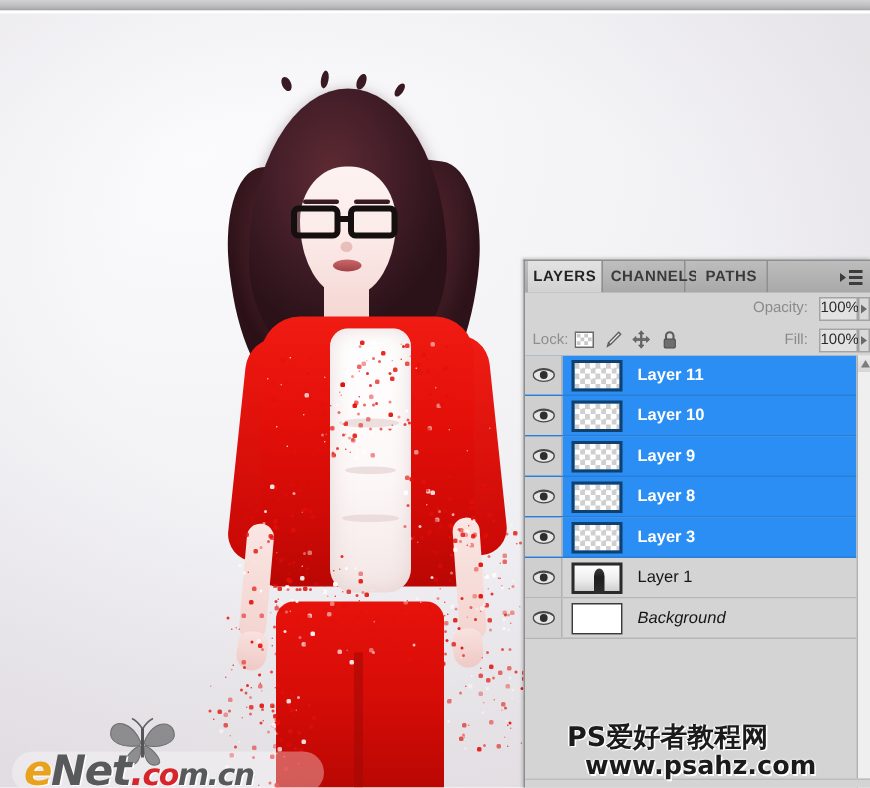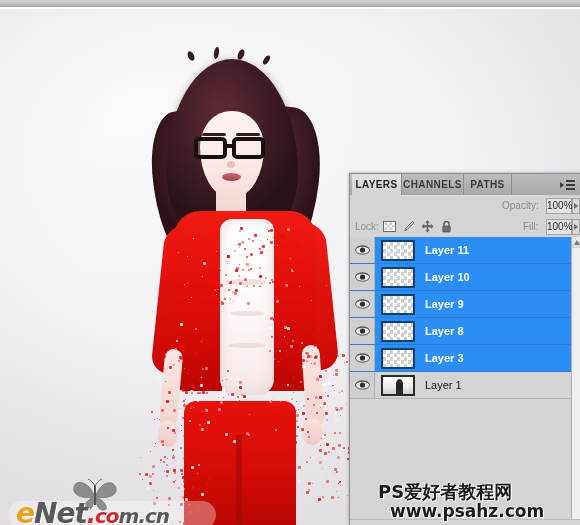--- a/index.html
+++ b/index.html
@@ -129,21 +129,21 @@
   
   #tabstrip{position:absolute;left:0;top:0;width:231px;height:21px;
     background:linear-gradient(180deg,#bfbfbf,#a9a9a9);border-bottom:1px solid #8a8a8a;}
   .tab{position:absolute;top:0;height:21px;box-sizing:border-box;
     font-size:10px;font-weight:bold;letter-spacing:.4px;color:#3a3a3a;
     display:flex;align-items:center;justify-content:center;
     border-right:1px solid #8f8f8f;}
   .tab.active{background:linear-gradient(180deg,#e2e2e2,#d2d2d2);color:#232323;}
   .tab.inactive{background:linear-gradient(180deg,#bdbdbd,#a8a8a8);}
   #tab-layers{left:2px;width:50px;}
-  #tab-channels{left:52px;width:62px;}
+  #tab-channels{left:67px;width:40px;}
   #tab-paths{left:114px;width:48px;}
   #tab-filler{position:absolute;left:162px;top:0;width:69px;height:21px;
     background:linear-gradient(180deg,#bdbdbd,#a8a8a8);}
   #panel-menu{position:absolute;right:6px;top:6px;width:15px;height:10px;cursor:pointer;}
   .pm-line{position:absolute;right:0;height:1.6px;background:#3c3c3c;width:9px;}
   #pm-tri{position:absolute;left:0;top:2px;width:0;height:0;
     border-left:4px solid #3c3c3c;border-top:3px solid transparent;border-bottom:3px solid transparent;}
 
   
   #blendrow{position:absolute;left:0;top:21px;width:231px;height:21px;
@@ -1147,20 +1147,33 @@
               <path d="M1.2 3.4 C4 0.6, 11 0.6, 13.8 3.4" fill="none" stroke="#4a4a4a" stroke-width="0.9"></path>
             </svg>
           </div>
           <div class="thumbcell">
             <div class="thumb" id="thumb-l1">
               <div id="thumb-l1-fig"></div>
             </div>
           </div>
           <div class="lname">Layer 1</div>
         </div>
+        <div class="lrow unsel">
+          <div class="eyecell">
+            <svg class="eye" viewBox="0 0 15 10">
+              <ellipse cx="7.5" cy="5" rx="7" ry="4.2" fill="#e6e6e6" stroke="#4a4a4a" stroke-width="0.9"></ellipse>
+              <circle cx="7.5" cy="5" r="2.6" fill="#2e2e2e"></circle>
+              <path d="M1.2 3.4 C4 0.6, 11 0.6, 13.8 3.4" fill="none" stroke="#4a4a4a" stroke-width="0.9"></path>
+            </svg>
+          </div>
+          <div class="thumbcell">
+            <div class="thumb white"></div>
+          </div>
+          <div class="lname italic">Background</div>
+        </div>
       </div>
 
     <div id="scrollbar">
       <div id="sb-up">
           <div id="sb-up-tri"></div>
         </div>
       <div id="sb-track"></div>
     </div>
 
     <div id="panel-bottom"></div>

